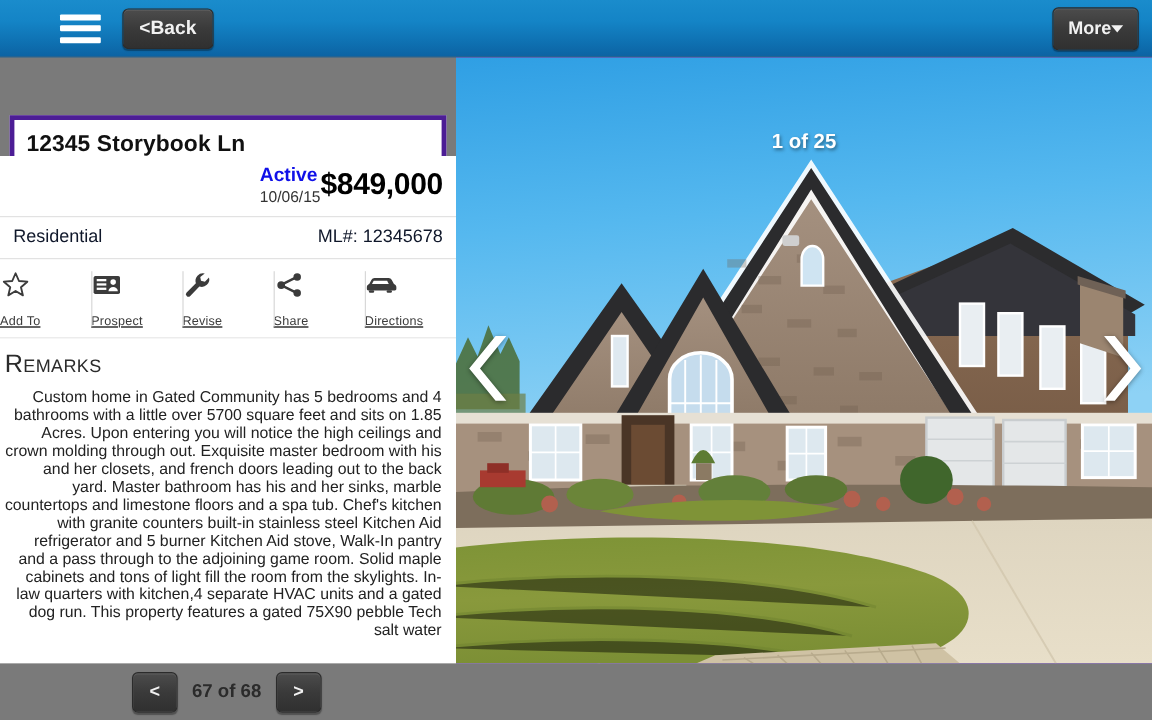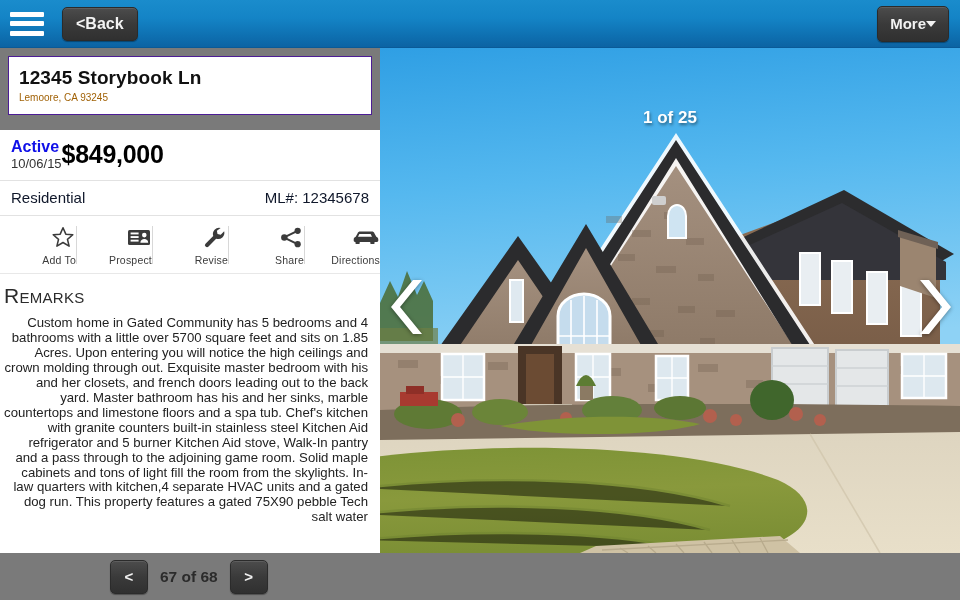--- a/index.html
+++ b/index.html
@@ -9,21 +9,21 @@
     background: #7a7a7a;
     overflow: hidden;
   }
   .app { position: relative; width: 960px; height: 600px; background: #7a7a7a; }
 
   
   .topbar {
     position: absolute; left: 0; top: 0; width: 960px; height: 48px;
     background: linear-gradient(180deg, #1a8ccc 0%, #1484c6 38%, #0e6fb0 78%, #0c63a3 100%);
     border-bottom: 1px solid #0a5a97;
-    display: flex; align-items: center;
+    display: flex; align-items: center; padding-left: 40px;
   }
   .hamburger {
     width: 34px; height: 24px; margin-left: 10px;
     display: flex; flex-direction: column; justify-content: space-between;
     cursor: pointer;
   }
   .hamburger i { display: block; height: 5px; background: #fff; border-radius: 1px; }
   .btn-dark {
     background: linear-gradient(180deg, #4c4c4c 0%, #3a3a3a 50%, #303030 100%);
     border: 1px solid #2b2b2b;
@@ -46,49 +46,49 @@
     border-left: 5px solid transparent; border-right: 5px solid transparent;
     border-top: 6px solid #f2f2f2;
   }
 
   
   .left {
     position: absolute; left: 0; top: 48px; width: 380px; height: 505px;
     background: #7a7a7a; padding: 8px 8px 0 8px;
   }
   .card {
-    background: #fff; border: 1px solid #4c1d95;
+    background: #fff; border: 4px solid #4c1d95; margin-top: 40px;
   }
   .addr-card { padding: 10px 10px 11px 10px; }
   .addr-line1 { font-size: 19px; font-weight: bold; color: #111; letter-spacing: .1px; }
   .addr-line2 { font-size: 10px; color: #a16207; margin-top: 3px; }
 
   .white-body {
     position: absolute; left: 0; top: 130px; width: 380px; height: 423px;
     background: #fff; overflow: hidden;
   }
   .row-status {
-    display: flex; align-items: center; justify-content: flex-start;
+    display: flex; align-items: center; justify-content: flex-end;
     padding: 8px 11px 9px 11px; border-bottom: 1px solid #e2e2e2;
   }
   .status-left { line-height: 1.12; }
   .status-active { font-size: 16px; font-weight: bold; color: #1010e8; }
   .status-date { font-size: 13px; color: #333; margin-top: 1px; }
   .price { font-size: 25px; font-weight: bold; color: #000; letter-spacing: -.3px; }
 
   .row-type {
     display: flex; align-items: center; justify-content: space-between;
     padding: 8px 11px 9px 11px; border-bottom: 1px solid #e2e2e2;
     font-size: 15px; color: #0f172a;
   }
 
   .actionbar { display: flex; padding: 6px 0 5px 0; border-bottom: 1px solid #e8e8e8; }
   .action {
-    flex: 1; display: flex; flex-direction: column; align-items: flex-end; gap: 4px;
-    padding: 3px 0 2px 0; cursor: pointer; position: relative;
+    flex: 1; display: flex; flex-direction: column; align-items: flex-start; gap: 12px;
+    padding: 3px 0 2px 0; cursor: pointer; position: relative; text-decoration: underline;
   }
   .action + .action::before {
     content: ""; position: absolute; left: 0; top: 4px; bottom: 4px;
     width: 1px; background: #d8d8d8;
   }
   .action .lbl { font-size: 10.5px; color: #3b3b3b; letter-spacing: .2px; }
   .action svg { display: block; }
 
   .remarks { padding: 10px 12px 0 4px; }
   .remarks-h {

